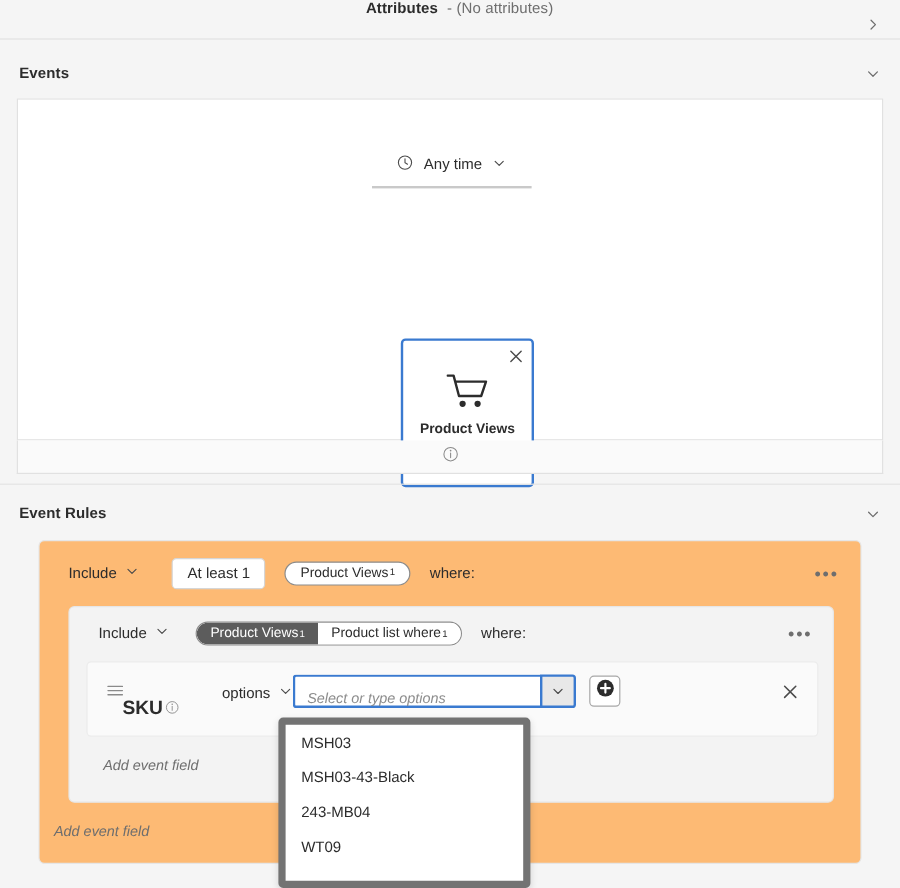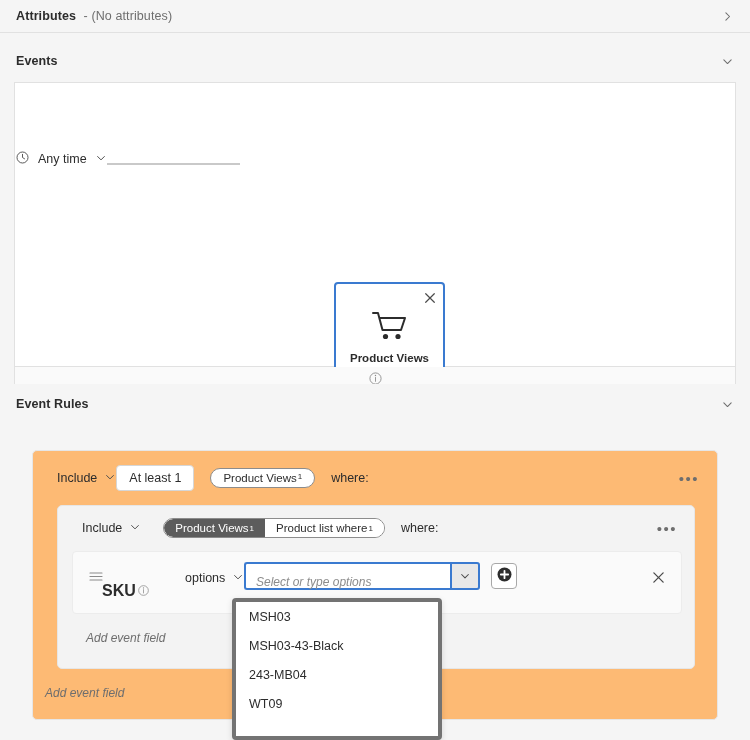--- a/index.html
+++ b/index.html
@@ -17,42 +17,42 @@
   .sec-head {
     position: absolute; left: 0; width: 750px;
     background: #f5f5f5;
     border-bottom: 1px solid #e1e1e1;
     display: flex; align-items: center;
   }
   .sec-title { font-size: 12.5px; font-weight: bold; color: #2c2c2c; padding-left: 16px; letter-spacing: .1px; }
   .sec-sub { font-size: 12.5px; font-weight: normal; color: #6e6e6e; margin-left: 4px; }
   .sec-chev { margin-left: auto; margin-right: 16px; color: #6e6e6e; display: flex; align-items: center; }
 
-  .attributes-head { top: 0; height: 33px; }
+  .attributes-head { top: 0; height: 33px; flex-direction: column; }
   .events-head { top: 41px; height: 40px; border-bottom: none; }
-  .eventrules-head { top: 384px; height: 40px; border-bottom: none; justify-content: center; }
+  .eventrules-head { top: 408px; height: 40px; border-bottom: none; justify-content: center; }
 
   .divider {
     position: absolute; left: 0; width: 750px; height: 1px; background: #e4e4e4;
   }
 
   
   .events-canvas {
     position: absolute; left: 14px; top: 82px; width: 722px; height: 285px;
     background: #ffffff; border: 1px solid #e1e1e1;
   }
   .events-footer {
     position: absolute; left: 14px; top: 367px; width: 722px; height: 28px;
     background: #fafafa; border: 1px solid #e1e1e1; border-top: none;
     display: flex; align-items: center; justify-content: center;
   }
 
   .timebar {
-    position: absolute; left: 0; top: 67px; width: 722px;
-    display: flex; flex-direction: row; align-items: center;
+    position: absolute; left: 0; top: 45px; width: 722px;
+    display: flex; flex-direction: column; align-items: center;
   }
   .timepill { display: flex; align-items: center; gap: 8px; font-size: 12.5px; color: #2c2c2c; padding-bottom: 9px; }
   .timeline-rule { width: 133px; height: 2px; background: #c9c9c9; }
 
   .evcard {
     position: absolute; left: 319px; top: 199px; width: 111px; height: 124px;
     background: #fff; border: 2px solid #3a7ad0; border-radius: 4px;
   }
   .evcard-x { position: absolute; right: 7px; top: 6px; color: #4b4b4b; cursor: pointer; }
   .evcard-icon { position: absolute; left: 0; right: 0; top: 26px; display: flex; justify-content: center; }
@@ -130,21 +130,21 @@
 
   .addfield {
     font-size: 12px; font-style: italic; color: #6e6e6e; cursor: pointer;
   }
   .addfield-inner { position: absolute; left: 28px; top: 125px; }
   .addfield-outer { position: absolute; left: 12px; top: 235px; }
 
   
   .dropdown {
     position: absolute; left: 232px; top: 598px; width: 210px; height: 142px;
-    background: #fff; border: 4px solid #737373; border-radius: 4px;
+    background: #fff; border: 6px solid #737373; border-radius: 4px;
     box-shadow: 0 2px 6px rgba(0,0,0,.13);
     overflow: hidden; z-index: 40;
   }
   .dd-item {
     height: 29px; display: flex; align-items: center; padding-left: 13px;
     font-size: 12.5px; color: #2c2c2c; cursor: pointer;
   }
 </style>
 </head>
 <body>
@@ -235,21 +235,21 @@
 
     <div class="rule-row-head">
       <span class="selectish">
         <span class="lbl">Include</span>
         <span>
           <svg width="12" height="12" viewBox="0 0 16 16">
               <path d="M3.5 6 L8 10.5 L12.5 6" fill="none" stroke="#4b4b4b" stroke-width="1.3" stroke-linecap="round" stroke-linejoin="round"></path>
             </svg>
         </span>
       </span>
-      <span class="btn-box" style="margin-left:0;">At least 1</span>
+      <span class="btn-box" style="margin-left:27px;">At least 1</span>
       <span class="pill pill-single" style="margin-left:16px;">
         <span>Product Views</span>
           <span class="sup">1</span>
       </span>
       <span class="lbl" style="margin-left:16px;">where:</span>
       <span class="dots">•••</span>
     </div>
 
     <div class="rule-inner">
 

